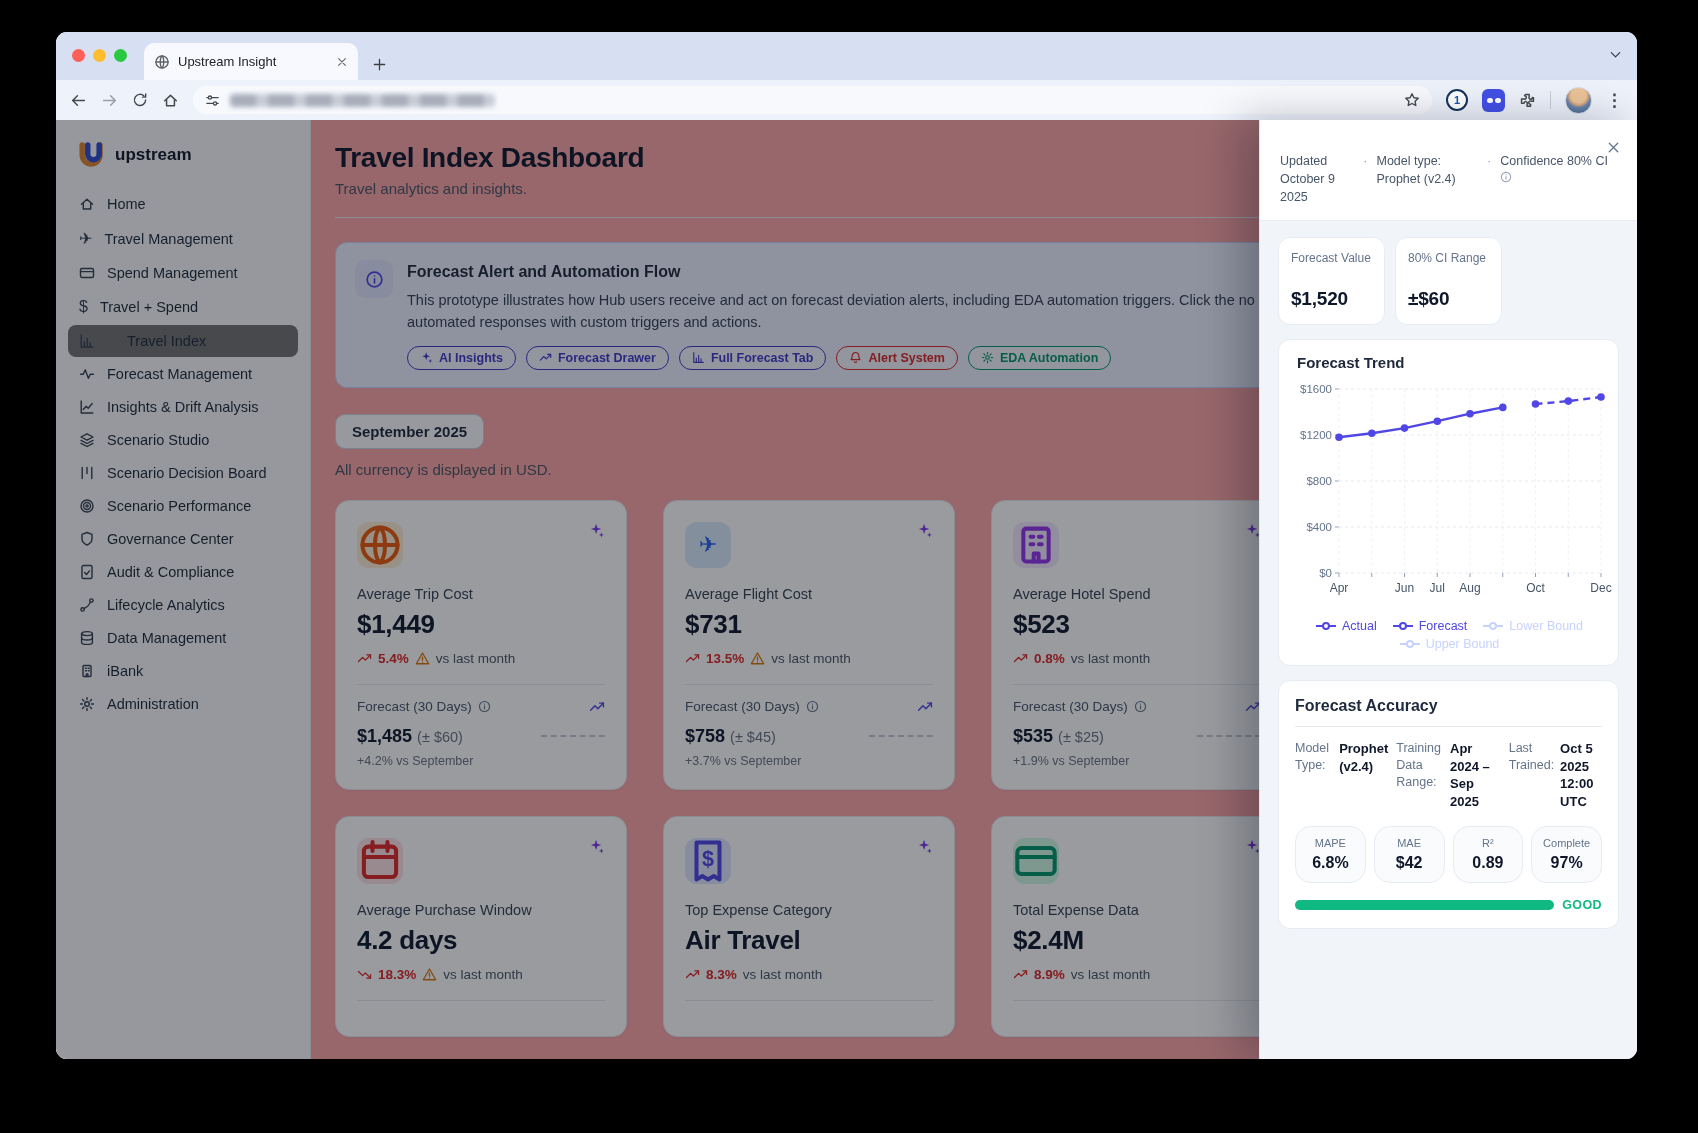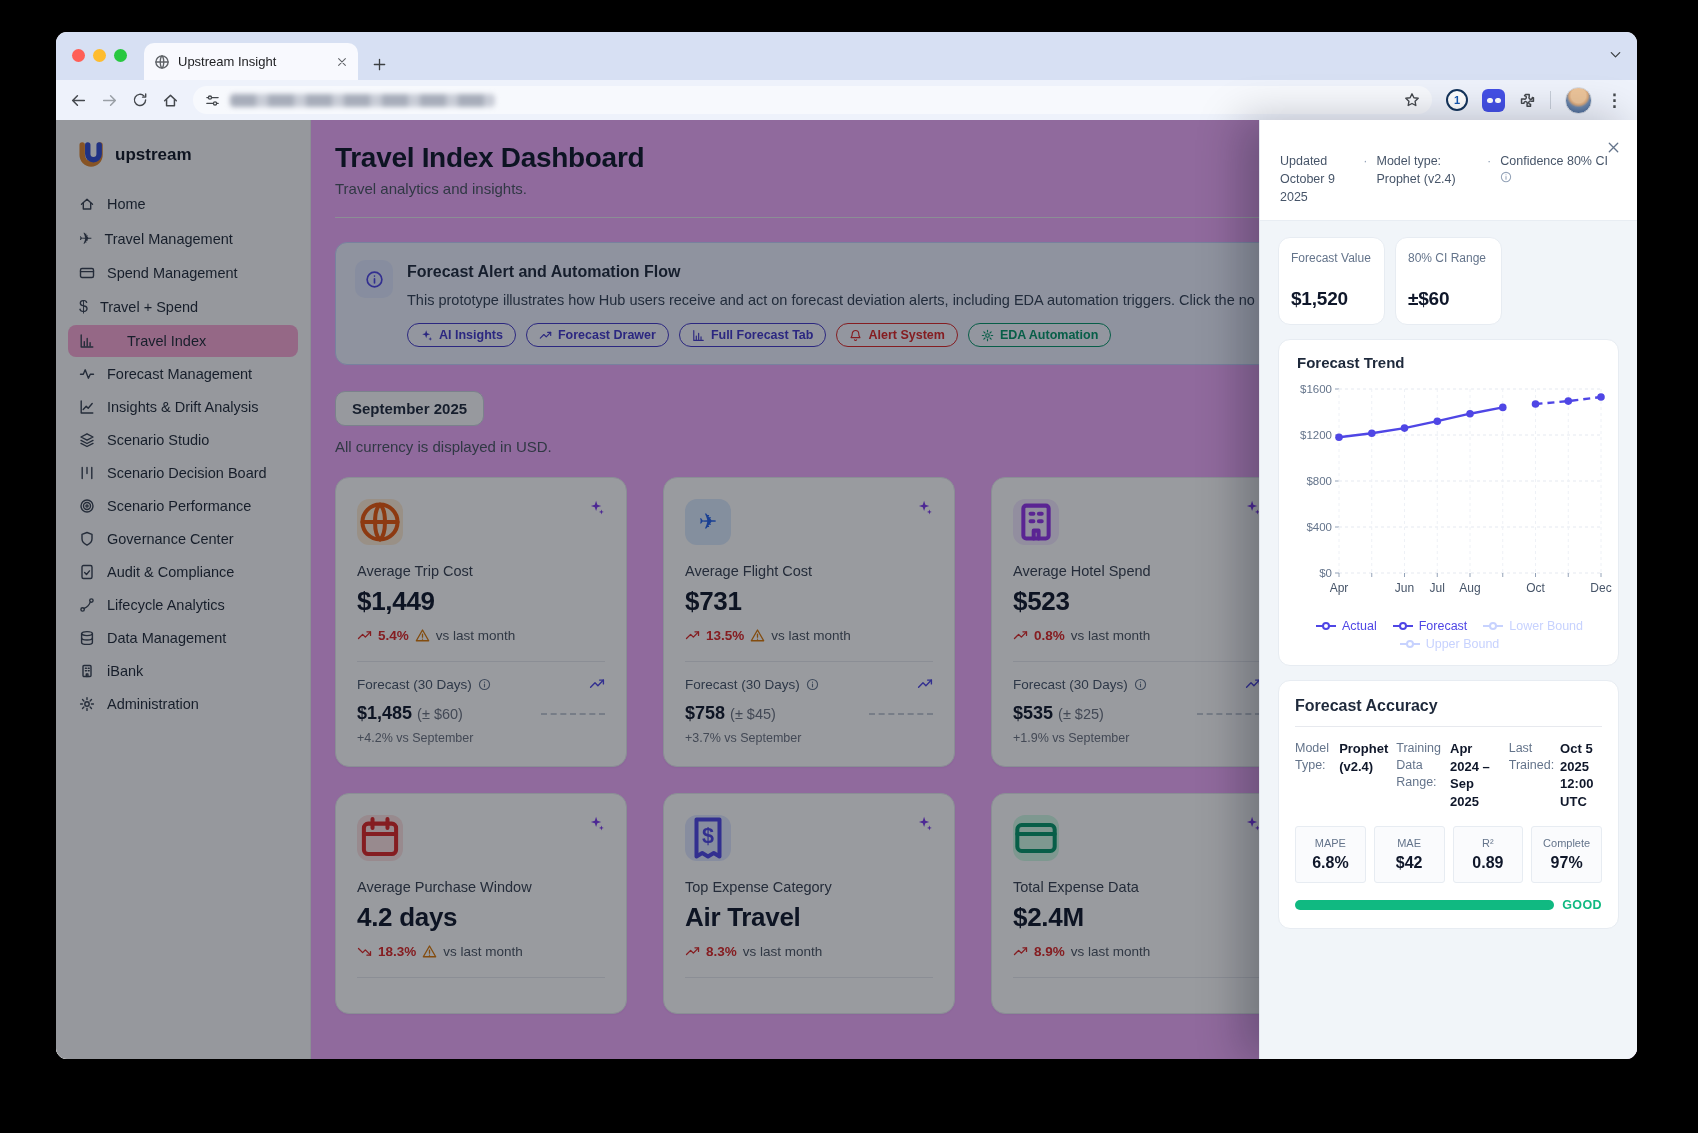--- a/index.html
+++ b/index.html
@@ -25,26 +25,26 @@
   .ext-indigo i{width:6px;height:5px;border-radius:3px;background:#fff;}
   .tb-div{width:1px;height:18px;background:#c6cdd8;}
   .avatar{width:27px;height:27px;border-radius:50%;background:radial-gradient(circle at 50% 30%,#ecc49a 0 34%,#d8a87c 44%,#6b86ab 56%,#3e5f8f 100%);border:1px solid #d4d9e2;}
   
   .app{position:relative;height:939px;display:flex;background:#fff;}
   .dim{position:absolute;inset:0;background:rgba(13,17,27,.42);z-index:20;pointer-events:none;}
   .sidebar{width:255px;background:#fafafb;border-right:1px solid #e8eaee;padding:14px 12px;flex:none;}
   .brand{display:flex;align-items:center;gap:9px;padding:6px 8px 18px;}
   .brand-name{font-size:17px;font-weight:bold;color:#111827;}
   .nav-item{display:flex;align-items:center;gap:12px;padding:8px 11px;border-radius:8px;color:#1f2937;font-size:14.5px;margin-bottom:1px;cursor:pointer;}
-  .nav-item.active{background:#f9a8d4;gap:32px;}
+  .nav-item.active{background:#737373;gap:32px;}
   .nav-item .ic{color:#374151;}
   .ic{display:inline-flex;}
   .ic svg{width:1em;height:1em;}
   
-  .main{flex:1;padding:22px 24px 13px;position:relative;overflow:hidden;background:#f0abfc;}
+  .main{flex:1;padding:22px 24px 13px;position:relative;overflow:hidden;background:#fca5a5;}
   .page-head{display:flex;justify-content:space-between;align-items:center;padding-bottom:20px;border-bottom:1px solid #e7e9ee;}
   .page-title{font-size:28px;font-weight:800;color:#0f172a;letter-spacing:-.3px;}
   .page-sub{font-size:15px;color:#4b5563;margin-top:6px;}
   .head-btns{display:flex;gap:12px;}
   .hbtn{display:flex;align-items:center;gap:8px;background:#fcfcfd;border:1px solid #dfe3ea;border-radius:10px;padding:9px 15px;font-size:14px;color:#1e293b;white-space:nowrap;cursor:pointer;}
   .banner{margin-top:24px;background:#eef2ff;border:1px solid #c7d2fe;border-radius:12px;padding:17px 19px;display:flex;gap:14px;}
   .banner-ic{width:38px;height:38px;flex:none;border-radius:10px;background:#e0e7ff;color:#4f46e5;display:flex;align-items:center;justify-content:center;font-size:18px;}
   .banner-title{font-size:16px;font-weight:bold;color:#1e293b;}
   .banner-line{font-size:14.5px;color:#334155;line-height:1.55;white-space:nowrap;overflow:hidden;}
   .banner-body{min-width:0;flex:1;margin-top:3px;}
@@ -91,21 +91,21 @@
   .legend{display:flex;flex-wrap:wrap;justify-content:center;column-gap:16px;row-gap:4px;margin-top:6px;padding-bottom:4px;}
   .lg-item{display:flex;align-items:center;gap:6px;font-size:12.5px;cursor:pointer;}
   .acc-panel{padding:16px;}
   .acc-title{font-size:16px;font-weight:bold;color:#1e293b;}
   .acc-hr{border:none;border-top:1px solid #e7e9ee;margin:11px 0 13px;}
   .acc-meta{display:grid;grid-template-columns:1fr 1.12fr 1fr;gap:8px;}
   .acc-item{display:flex;gap:6px;}
   .acc-item .lab{font-size:12.5px;color:#64748b;line-height:1.35;}
   .acc-item .val{font-size:13px;font-weight:bold;color:#0f172a;line-height:1.35;}
   .acc-metrics{display:grid;grid-template-columns:repeat(4,1fr);gap:8px;margin-top:15px;}
-  .acc-box{background:#fafbfd;border:1px solid #e7ecf2;border-radius:3px;padding:10px 4px;text-align:center;}
+  .acc-box{background:#fafbfd;border:1px solid #e7ecf2;border-radius:16px;padding:10px 4px;text-align:center;}
   .acc-box .lab{font-size:11px;color:#64748b;}
   .acc-box .val{font-size:16px;font-weight:bold;color:#0f172a;margin-top:5px;}
   .acc-progress{display:flex;align-items:center;gap:8px;margin-top:15px;text-align:center;}
   .acc-bar{flex:1;height:10px;border-radius:999px;background:#10b981;}
   .acc-good{font-size:12.5px;font-weight:800;color:#10b981;letter-spacing:.4px;}
 </style>
 </head>
 <body>
 
 <div class="stage">
@@ -382,20 +382,21 @@
               <span class="ic" style="font-size:19px">
                 <svg viewBox="0 0 16 16" fill="none" stroke="currentColor" stroke-width="1.4" stroke-linecap="round" stroke-linejoin="round">
                   <circle cx="8" cy="8" r="6.2"></circle>
                   <path d="M8 7.4v3.5M8 5.1h.01"></path>
                 </svg>
               </span>
             </div>
           <div class="banner-body">
             <div class="banner-title">Forecast Alert and Automation Flow</div>
             <div class="banner-line" style="margin-top:8px">This prototype illustrates how Hub users receive and act on forecast deviation alerts, including EDA automation triggers. Click the no</div>
+            <div class="banner-line">automated responses with custom triggers and actions.</div>
             <div class="pills" id="pills">
                 <span class="pill" style="border-color: rgb(67, 56, 202); color: rgb(67, 56, 202);">
                   <span class="ic" style="font-size: 13px;">
                     <svg viewBox="0 0 16 16" fill="none" stroke="currentColor" stroke-width="1.4" stroke-linecap="round" stroke-linejoin="round">
                       <path d="M7.6 1.6 8.8 5.3 12.5 6.5 8.8 7.7 7.6 11.4 6.4 7.7 2.7 6.5 6.4 5.3z" fill="currentColor" stroke="none"></path>
                       <path d="M12.6 9.9l.6 1.7 1.7.6-1.7.6-.6 1.7-.6-1.7-1.7-.6 1.7-.6z" fill="currentColor" stroke="none"></path>
                     </svg>
                   </span>
                   <span>AI Insights</span>
                 </span>

